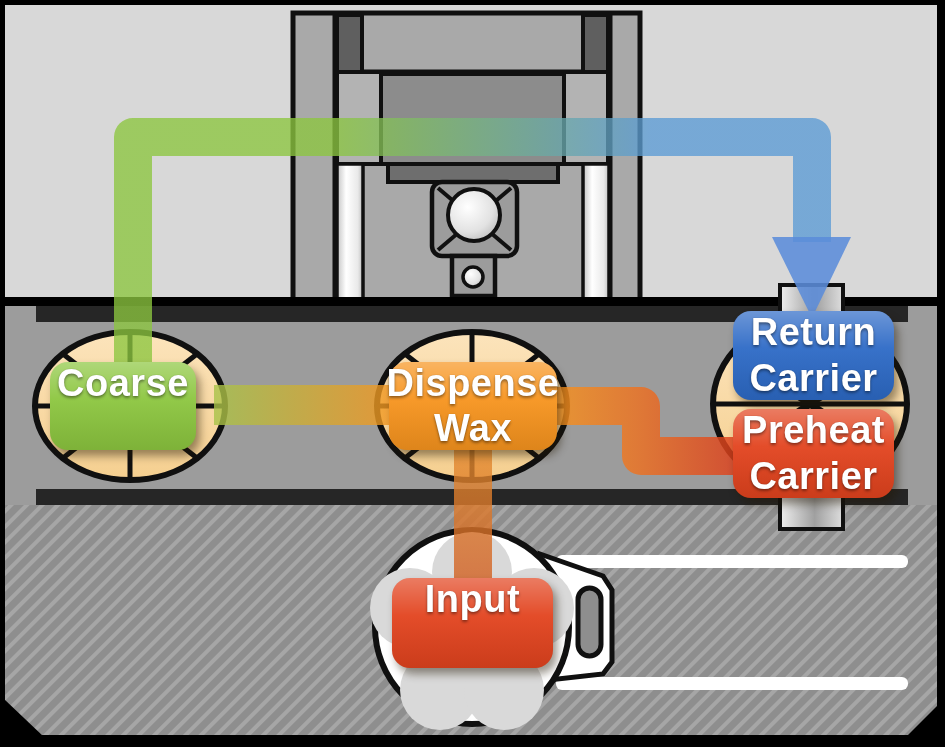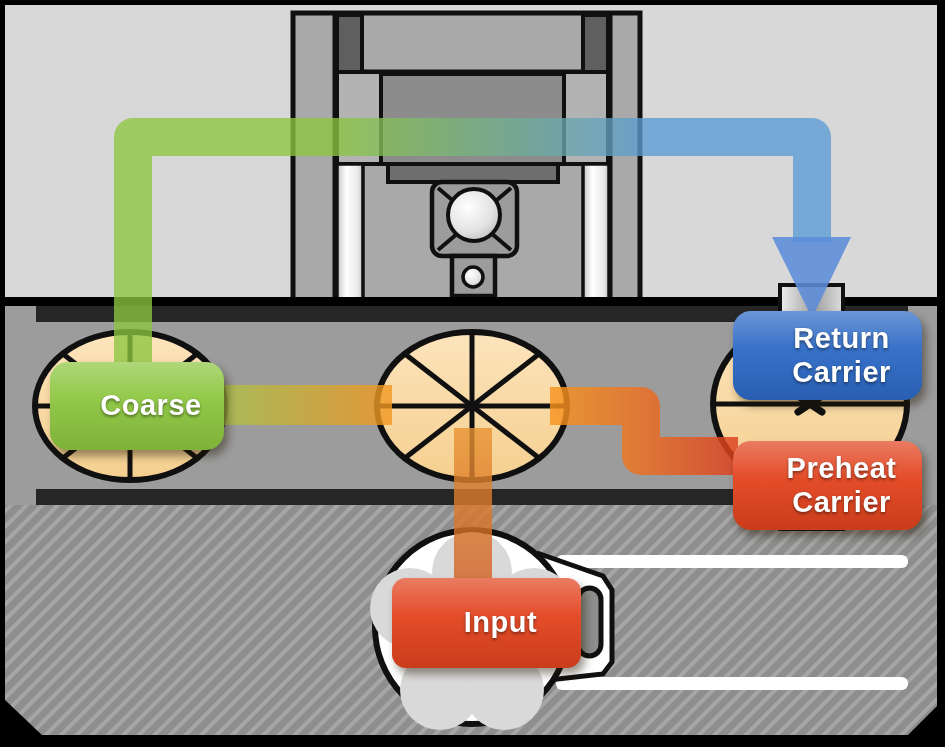--- a/index.html
+++ b/index.html
@@ -2,32 +2,31 @@
 <html><head>
 <meta charset="utf-8">
 <style>
   html,body{margin:0;padding:0;background:#111;}
   #frame{
     position:relative;width:945px;height:747px;background:#000;overflow:hidden;
     font-family:"Liberation Sans", sans-serif;
   }
   #frame svg{position:absolute;left:0;top:0;}
   .station-label{
-    position:absolute;display:flex;flex-direction:column;justify-content:center;align-items:center;
-    border-radius:18px;color:#fff;font-weight:bold;font-size:29px;line-height:1.14;text-align:center;
+    position:absolute;display:flex;flex-direction:column;justify-content:space-between;align-items:center;
+    border-radius:18px;color:#fff;font-weight:bold;font-size:38px;line-height:1.14;text-align:center;
     letter-spacing:.5px;
     background-image:linear-gradient(180deg, rgba(255,255,255,.30), rgba(255,255,255,.05) 42%, rgba(0,0,0,.10));
     box-shadow:4px 6px 9px rgba(35,25,5,.45);
     text-shadow:0 2px 3px rgba(0,0,0,.40), 0 0 1px rgba(0,0,0,.25);
-    padding-left:28px;
   }
   #label-coarse  {left:50px;  top:362px; width:146px; height:88px;}
   #label-dispense{left:389px; top:362px; width:168px; height:88px;}
   #label-return  {left:733px; top:311px; width:161px; height:89px;}
-  #label-preheat {left:733px; top:409px; width:161px; height:89px;margin-top:32px;}
+  #label-preheat {left:733px; top:409px; width:161px; height:89px;}
   #label-input   {left:392px; top:578px; width:161px; height:90px;}
 </style>
 </head>
 <body>
 
 <div id="frame">
 
 <svg width="945" height="747" viewBox="0 0 945 747">
   <defs>
     <linearGradient id="gFlowGB" gradientUnits="userSpaceOnUse" x1="115" y1="0" x2="840" y2="0">
@@ -182,28 +181,32 @@
     <rect x="0" y="0" width="5" height="747"></rect>
     <rect x="937" y="0" width="8" height="747"></rect>
     <rect x="0" y="735" width="945" height="12"></rect>
   </g>
 </svg>
 
 <div id="label-coarse" class="station-label" style="background-color: rgb(140, 198, 63);">
   <span>Coarse</span>
 </div>
 
+<div id="label-dispense" class="station-label" style="background-color: rgb(247, 148, 30);">
+  <span>Dispense</span>
+  <span>Wax</span>
+</div>
 
 <div id="label-return" class="station-label" style="background-color: rgb(45, 106, 198);">
   <span>Return</span>
   <span>Carrier</span>
 </div>
 
 <div id="label-preheat" class="station-label" style="background-color: rgb(226, 67, 30);">
   <span>Preheat</span>
   <span>Carrier</span>
 </div>
 
-<div id="label-input" class="station-label" style="background-color: rgb(226, 67, 30); border-radius: 14px;">
+<div id="label-input" class="station-label" style="background-color: rgb(226, 67, 30);">
   <span>Input</span>
 </div>
 
 </div>
 
 </body></html>

